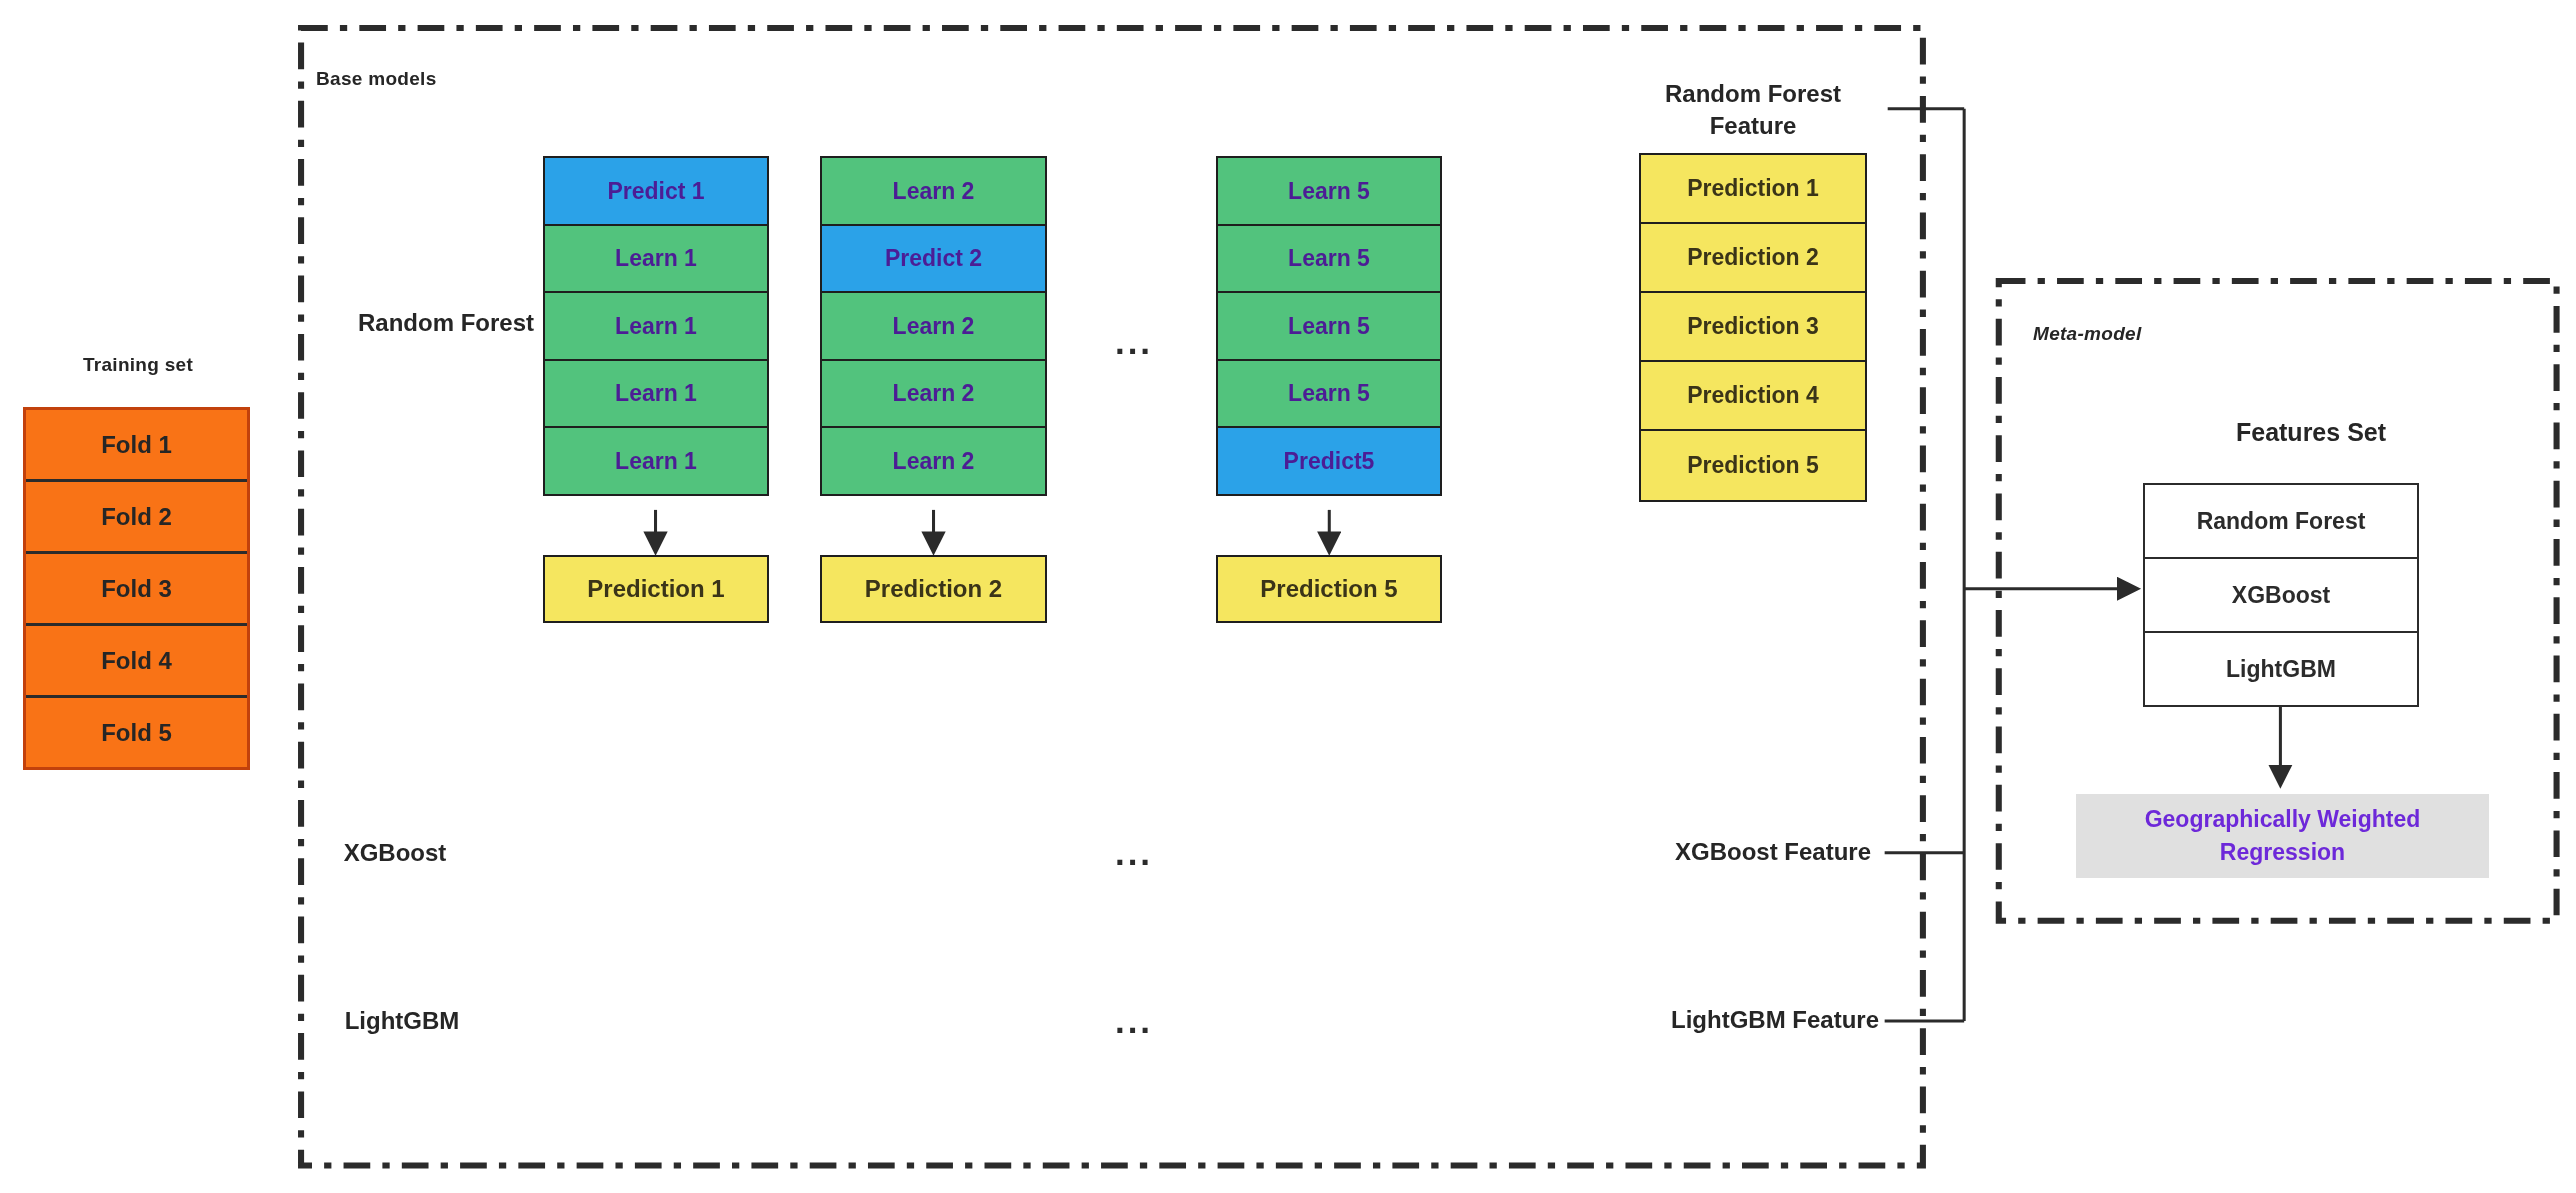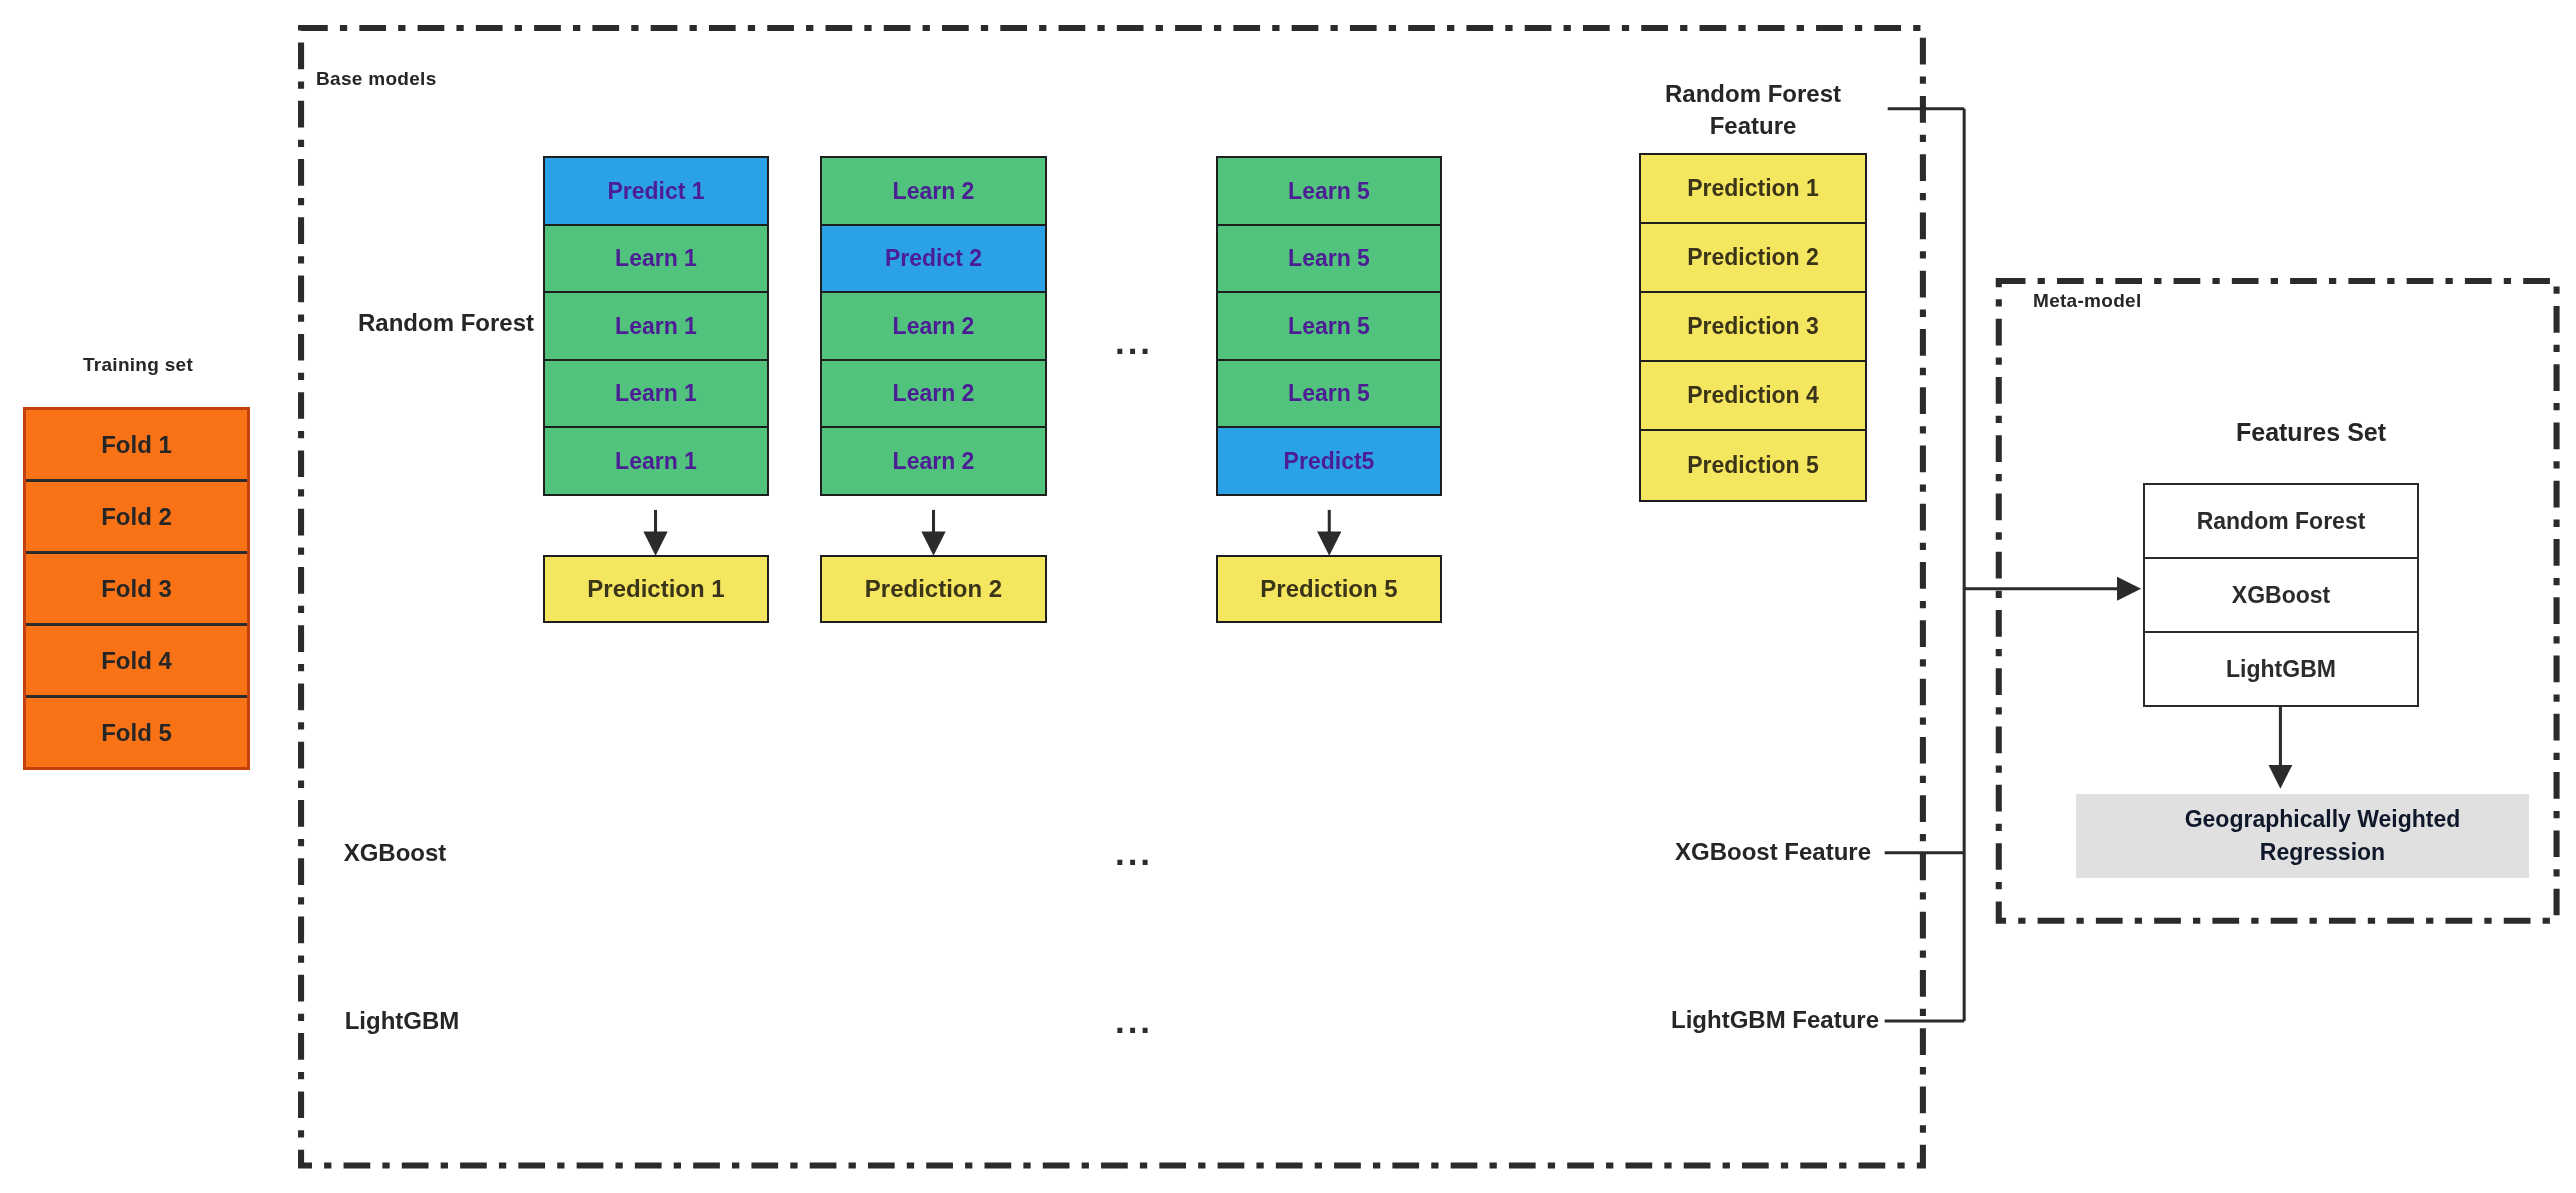--- a/index.html
+++ b/index.html
@@ -71,23 +71,22 @@
     height: 72px; border-bottom: 2.4px solid #2b2b2b;
     display: flex; align-items: center; justify-content: center;
     font-size: 23px; font-weight: bold; color: #2b2b2b;
   }
   .features-table .frow:last-child { border-bottom: none; }
 
   .gwr-box {
     position: absolute; left: 2076px; top: 794px; width: 413px; height: 84px;
     background: #e0e0e0; display: flex; flex-direction: column;
     align-items: center; justify-content: center;
-    font-size: 23px; font-weight: bold; color: #0f172a; line-height: 33px;
+    font-size: 23px; font-weight: bold; color: #6d28d9; line-height: 33px;
     text-align: center;
-    padding-left: 40px;
   }
 </style>
 </head>
 <body>
 
 <div class="canvas">
 
   <svg class="layer" viewBox="0 0 4244 1967">
     <defs>
       <marker id="arrow" markerWidth="9" markerHeight="9" refX="0.5" refY="4" orient="auto" markerUnits="strokeWidth">
@@ -168,21 +167,21 @@
   </div>
 
   <div class="label center-xy" style="left:395px; top:853px; font-size:24px;">XGBoost</div>
   <div class="dots center-xy" style="left:1134px; top:853px;">...</div>
   <div class="label" style="right:705px; top:838px; font-size:24px;">XGBoost Feature</div>
 
   <div class="label center-xy" style="left:402px; top:1021px; font-size:24px;">LightGBM</div>
   <div class="dots center-xy" style="left:1134px; top:1021px;">...</div>
   <div class="label" style="right:697px; top:1006px; font-size:24px;">LightGBM Feature</div>
 
-  <div class="label section-title" style="left:2033px; top:290px;">Meta-model</div>
+  <div class="label section-title" style="left:2033px; top:323px;font-style:italic;">Meta-model</div>
   <div class="label center-x" style="left:2280px; top:418px; font-size:25px;margin-left:31px;">Features Set</div>
 
   <div class="features-table">
     <div class="frow">Random Forest</div>
     <div class="frow">XGBoost</div>
     <div class="frow">LightGBM</div>
   </div>
 
   <div class="gwr-box">
     <div>Geographically Weighted</div>

